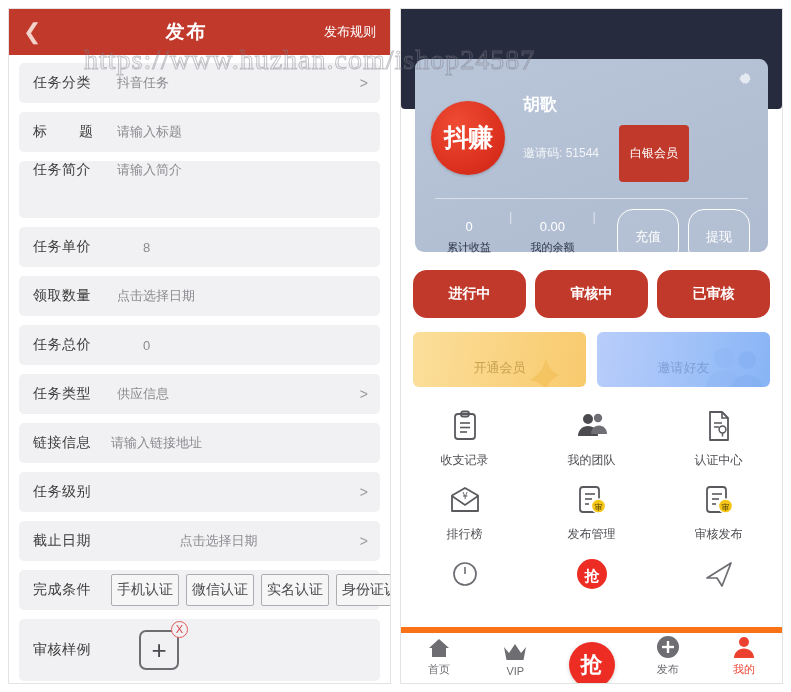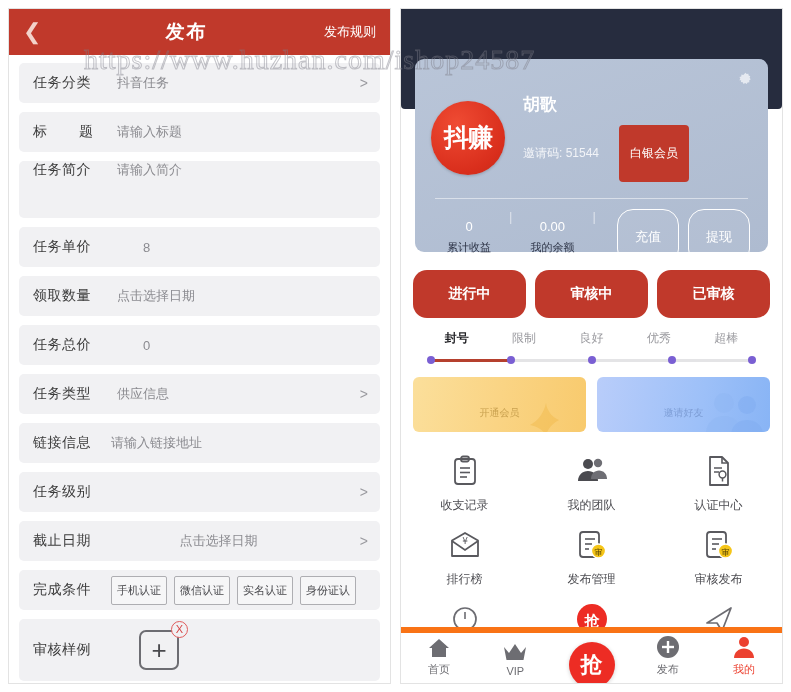--- a/index.html
+++ b/index.html
@@ -67,21 +67,21 @@
     color: #9a9a9f; font-size: 14px;
     position: absolute; right: 12px; top: 50%; transform: translateY(-50%);
   }
   .form-row.brief .form-value { align-self: flex-start; padding-top: 0; }
 
   .cond-tags { display: flex; gap: 7px; align-items: center; flex: 1; }
   .cond-tag {
     border: 1px solid #aeaeb2;
     background: #f6f6f7;
     color: #4a4a4e;
-    font-size: 11px;
+    font-size: 14px;
     padding: 6px 5px;
     border-radius: 2px;
     white-space: nowrap;
   }
 
   .sample-row { min-height: 62px; }
   .sample-box-wrap { position: relative; margin-left: 28px; }
   .plus-box {
     width: 40px; height: 40px;
     border: 2px solid #6d6d72;
@@ -193,21 +193,21 @@
 
   .banners { display: flex; gap: 11px; padding: 14px 12px 0 12px; }
   .banner {
     flex: 1; height: 55px; border-radius: 6px;
     position: relative; overflow: hidden;
     display: flex; align-items: center; justify-content: center;
   }
   .banner-gold { background: linear-gradient(100deg, #fbdf9b 0%, #fad484 50%, #f8ca6d 100%); }
   .banner-blue { background: linear-gradient(100deg, #b9cdfa 0%, #9dc0f8 60%, #88b4f5 100%); }
   .banner-txt {
-    font-size: 10px; position: relative; z-index: 2;
+    font-size: 13px; position: relative; z-index: 2;
     color: #c9a14f;
     margin-top: 16px;
   }
   .banner-blue .banner-txt { color: #7e9ed6; }
   .banner-deco {
     position: absolute; right: 6px; bottom: -8px; opacity: .45; z-index: 1;
   }
 
   .grid { padding: 12px 0 0 0; }
   .grid-row { display: flex; }
@@ -386,38 +386,20 @@
     </div>
 
     <div class="rp-body">
 
       <div class="tab-btns">
         <span class="tab-btn">进行中</span>
         <span class="tab-btn">审核中</span>
         <span class="tab-btn">已审核</span>
       </div>
 
-      <div class="steps">
-        <div class="step-labels">
-          <span class="step-lbl">封号</span>
-          <span class="step-lbl">限制</span>
-          <span class="step-lbl">良好</span>
-          <span class="step-lbl">优秀</span>
-          <span class="step-lbl">超棒</span>
-        </div>
-        <div class="step-track">
-          <div class="step-line"></div>
-          <div class="step-line-fill"></div>
-          <div class="step-dot" style="left:0%"></div>
-          <div class="step-dot" style="left:25%"></div>
-          <div class="step-dot" style="left:50%"></div>
-          <div class="step-dot" style="left:75%"></div>
-          <div class="step-dot" style="left:100%"></div>
-        </div>
-      </div>
 
       <div class="banners">
         <div class="banner banner-gold">
           <span class="banner-txt">开通会员</span>
           <svg class="banner-deco" width="60" height="55" viewBox="0 0 60 55">
             <path fill="#f0b849" d="M10 40c8-4 14-12 16-22 1 8 6 14 13 17-6 3-11 8-13 15-3-5-9-9-16-10z"></path>
           </svg>
         </div>
         <div class="banner banner-blue">
           <span class="banner-txt">邀请好友</span>

